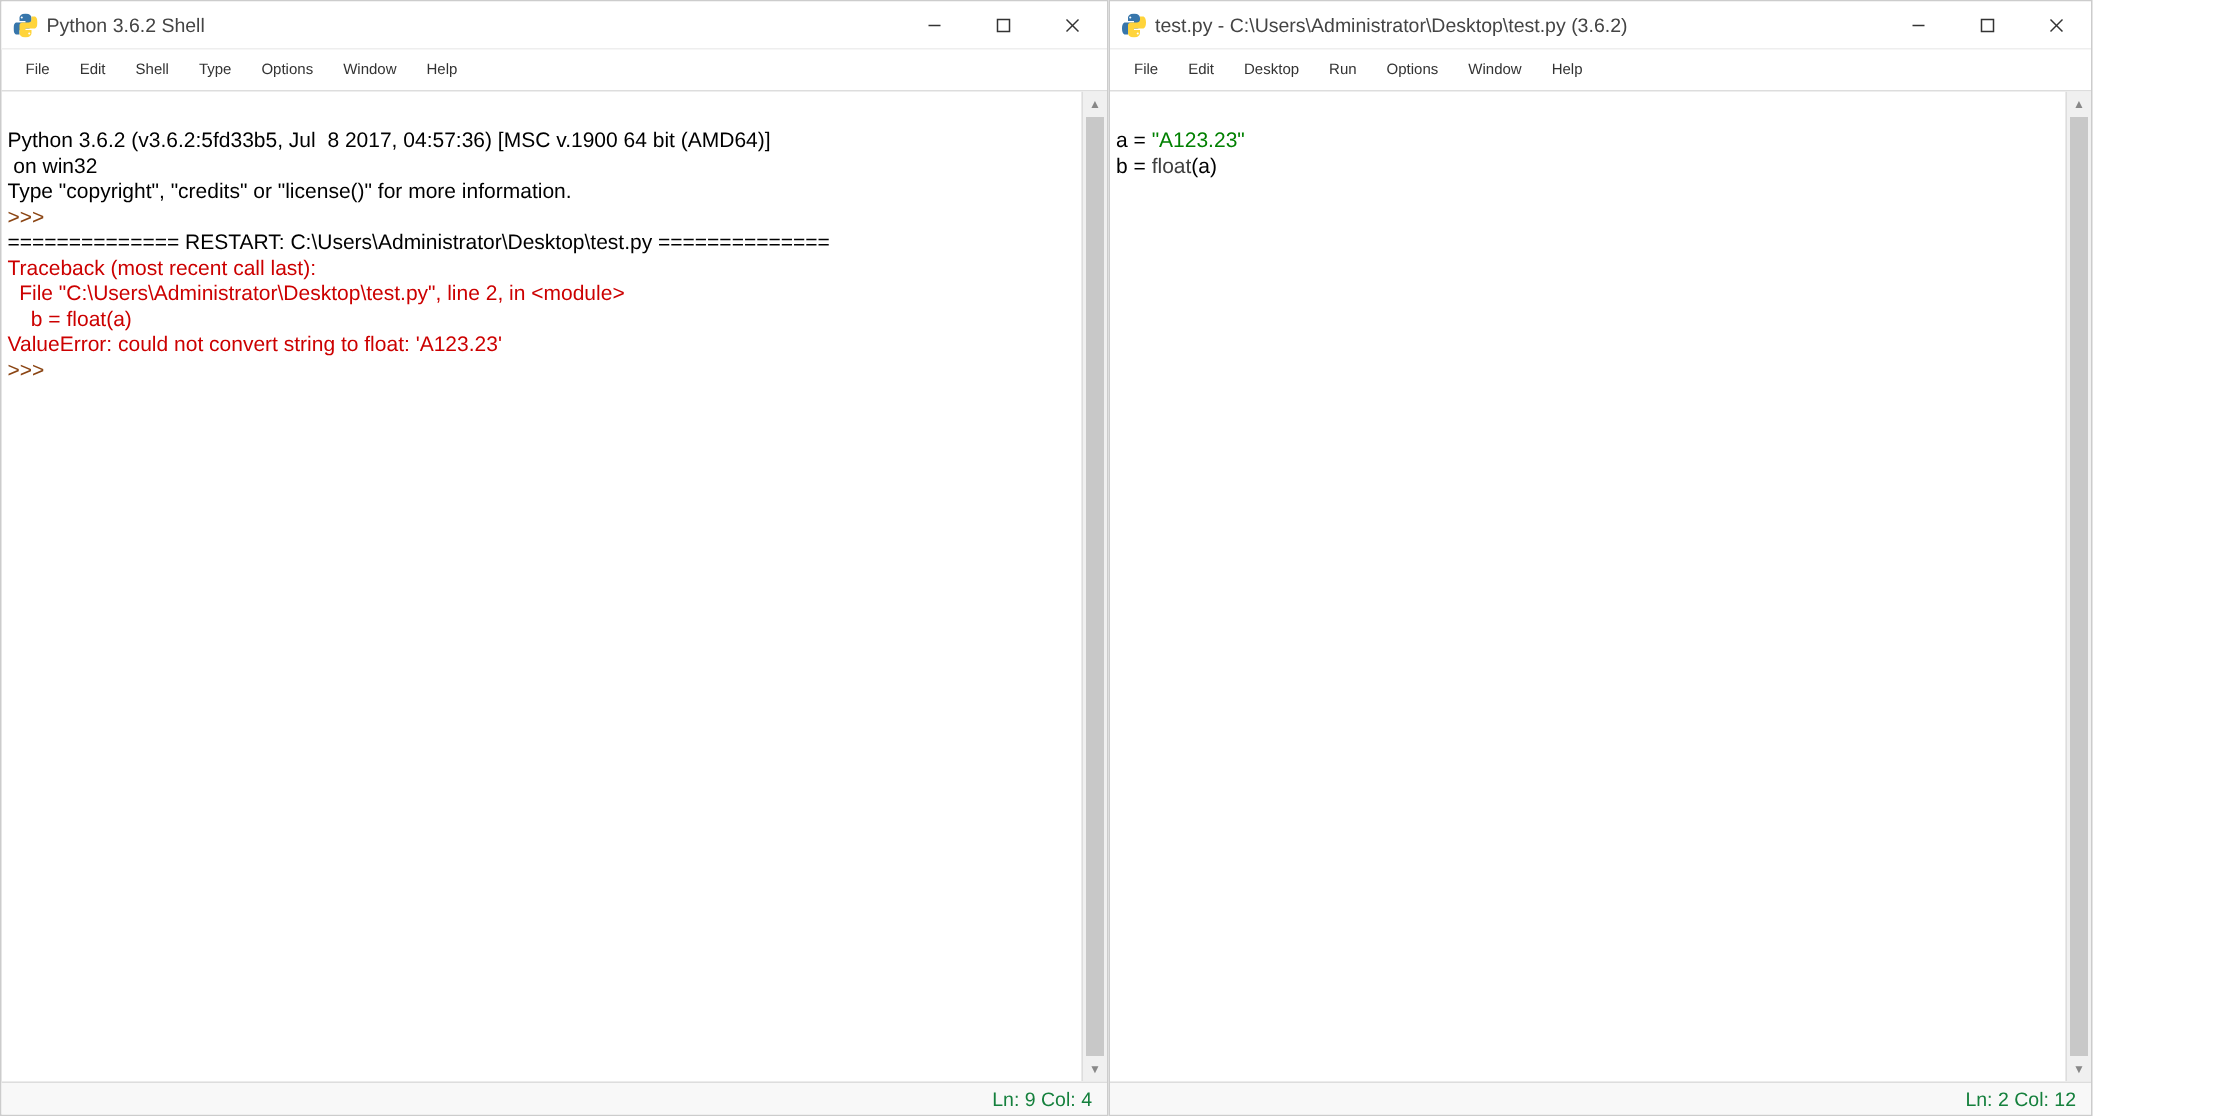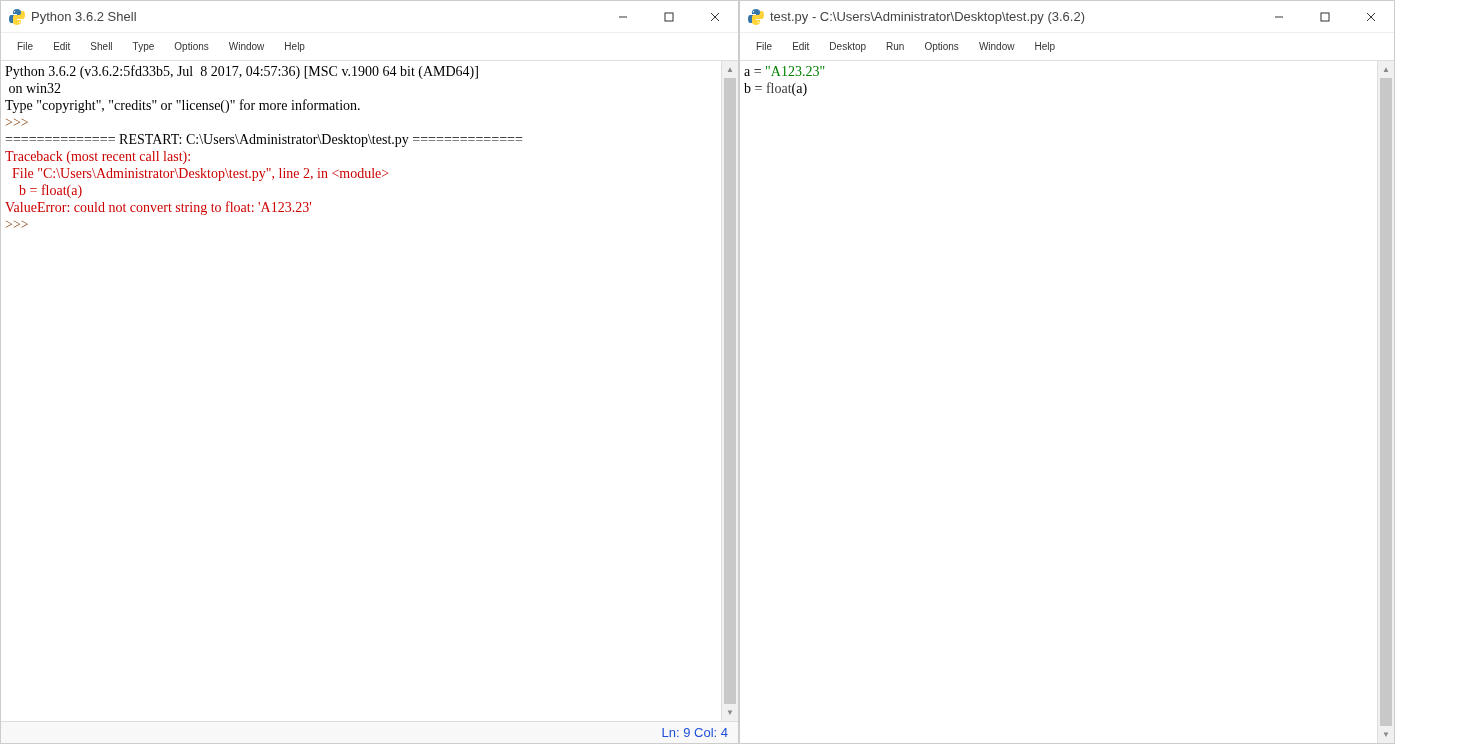--- a/index.html
+++ b/index.html
@@ -78,26 +78,27 @@
       cursor: pointer;
     }
     .content-area {
       flex: 1;
       display: flex;
       overflow: hidden;
     }
     .text-content {
       flex: 1;
       padding: 2px 4px;
-      font-family: Liberation Serif, serif;
+      font-family: Liberation Sans, sans-serif;
       font-size: 14px;
       line-height: 17px;
       white-space: pre;
       overflow: auto;
       color: #000;
+      margin-top: 22px;
     }
     .scrollbar {
       width: 17px;
       background: #f0f0f0;
       border-left: 1px solid #ddd;
       display: flex;
       flex-direction: column;
     }
     .scrollbar .sb-btn {
       height: 17px;
@@ -122,21 +123,21 @@
       background: #c8c8c8;
     }
     .statusbar {
       height: 22px;
       border-top: 1px solid #ddd;
       display: flex;
       align-items: center;
       justify-content: flex-end;
       padding: 0 10px;
       font-size: 13px;
-      color: #1d4ed8;
+      color: #15803d;
       background: #f8f8f8;
     }
     .prompt { color: #8B4513; }
     .error { color: #cc0000; }
     .string-lit { color: #008000; }
     .builtin-fn { color: #404040; }
     svg.py-logo { width: 16px; height: 16px; }
   </style>
 </head>
 <body>
@@ -249,13 +250,16 @@
 <span>b = </span><span class="builtin-fn">float</span><span>(a)</span></div>
     <div class="scrollbar">
       <div class="sb-btn">▲</div>
       <div class="sb-track">
           <div class="sb-thumb"></div>
         </div>
       <div class="sb-btn">▼</div>
     </div>
   </div>
 
+  <div class="statusbar">
+    <span>Ln: 2  Col: 12</span>
+  </div>
 </div>
 
 </body></html>

